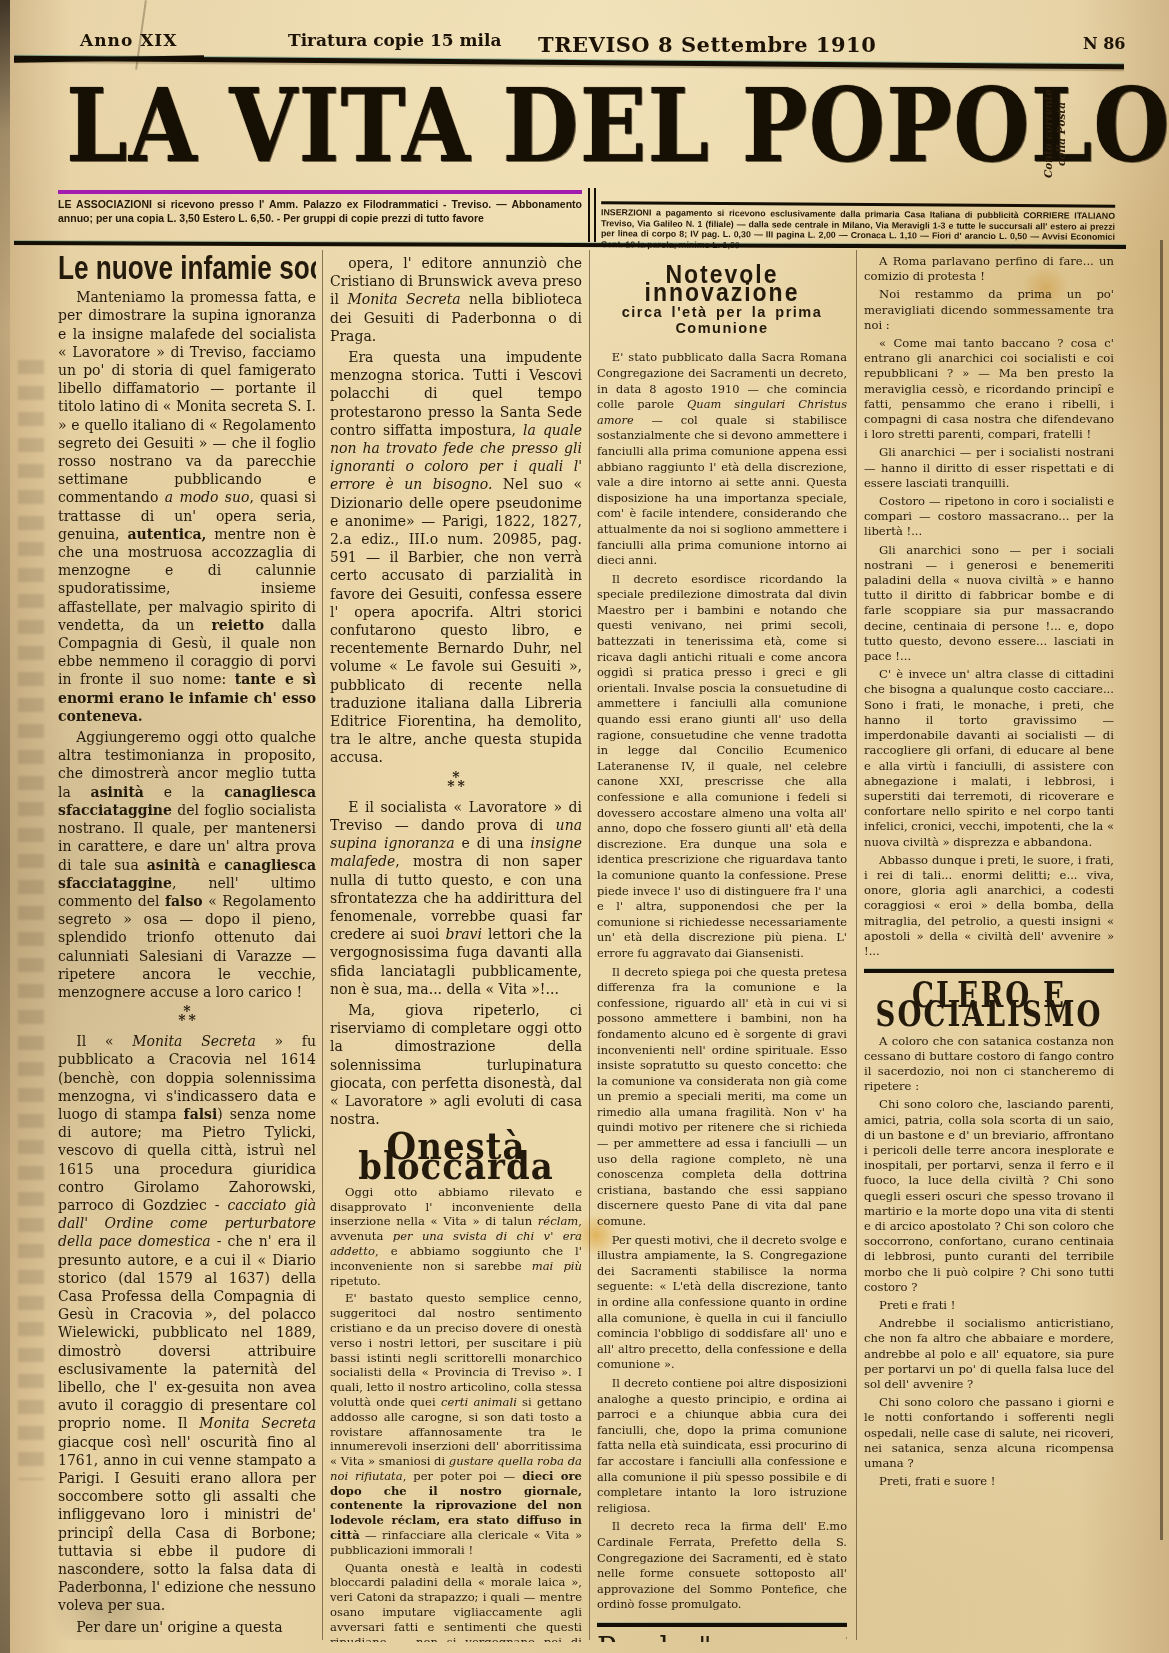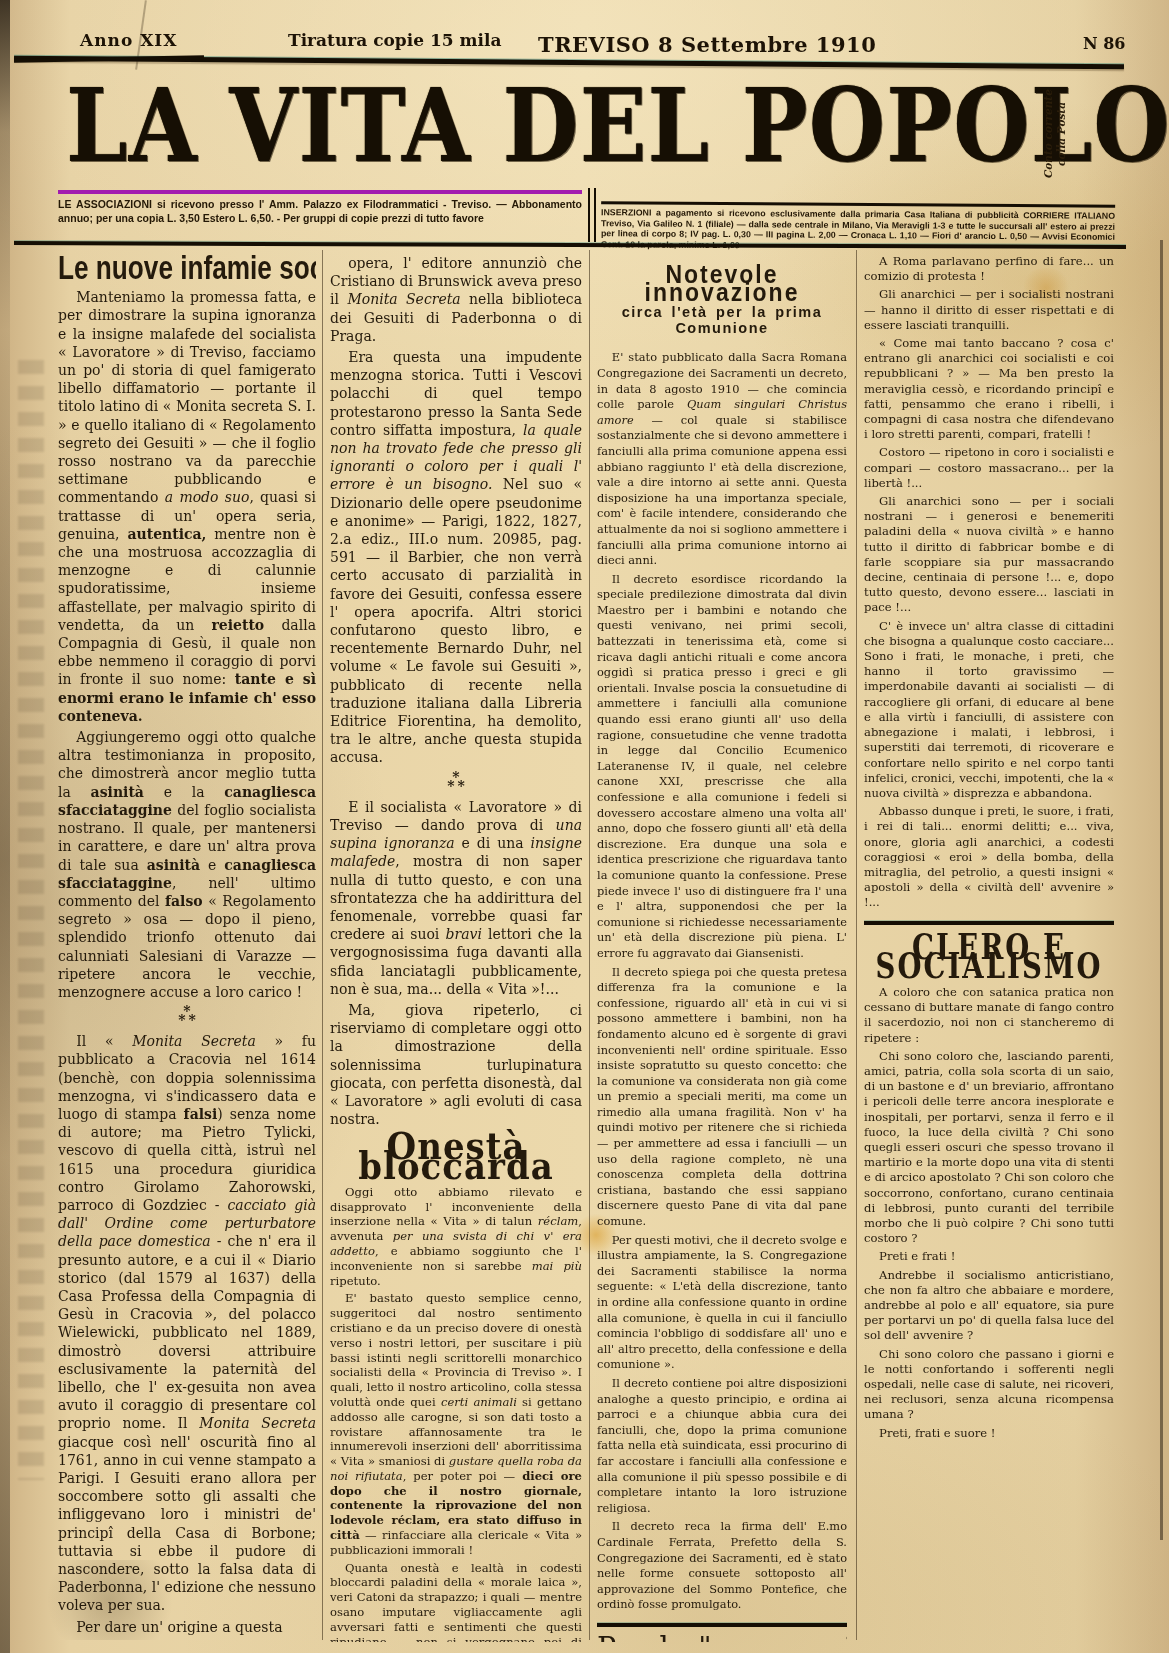--- a/index.html
+++ b/index.html
@@ -163,30 +163,31 @@
       <p>Il decreto reca la firma dell' E.mo Cardinale Ferrata, Prefetto della S. Congregazione dei Sacramenti, ed è stato nelle forme consuete sottoposto all' approvazione del Sommo Pontefice, che ordinò fosse promulgato.</p>
     </div>
   <div class="cut-rule"></div>
   <div class="h-civilta">Per la " nuova civiltà ,, !</div>
 
 </div>
 
 <div class="col col-4">
   <div>
       <p>A Roma parlavano perfino di fare... un comizio di protesta !</p>
+      <p>Noi restammo da prima un po' meravigliati dicendo sommessamente tra noi :</p>
+      <p>« Come mai tanto baccano ? cosa c' entrano gli anarchici coi socialisti e coi repubblicani ? » — Ma ben presto la meraviglia cessò, e ricordando principî e fatti, pensammo che erano i ribelli, i compagni di casa nostra che difendevano i loro stretti parenti, compari, fratelli !</p>
       <p>Gli anarchici — per i socialisti nostrani — hanno il diritto di esser rispettati e di essere lasciati tranquilli.</p>
-      <p>« Come mai tanto baccano ? cosa c' entrano gli anarchici coi socialisti e coi repubblicani ? » — Ma ben presto la meraviglia cessò, e ricordando principî e fatti, pensammo che erano i ribelli, i compagni di casa nostra che difendevano i loro stretti parenti, compari, fratelli !</p>
       <p>Costoro — ripetono in coro i socialisti e compari — costoro massacrano... per la libertà !...</p>
       <p>Gli anarchici sono — per i sociali nostrani — i generosi e benemeriti paladini della « nuova civiltà » e hanno tutto il diritto di fabbricar bombe e di farle scoppiare sia pur massacrando decine, centinaia di persone !... e, dopo tutto questo, devono essere... lasciati in pace !...</p>
       <p>C' è invece un' altra classe di cittadini che bisogna a qualunque costo cacciare... Sono i frati, le monache, i preti, che hanno il torto gravissimo — imperdonabile davanti ai socialisti — di raccogliere gli orfani, di educare al bene e alla virtù i fanciulli, di assistere con abnegazione i malati, i lebbrosi, i superstiti dai terremoti, di ricoverare e confortare nello spirito e nel corpo tanti infelici, cronici, vecchi, impotenti, che la « nuova civiltà » disprezza e abbandona.</p>
       <p>Abbasso dunque i preti, le suore, i frati, i rei di tali... enormi delitti; e... viva, onore, gloria agli anarchici, a codesti coraggiosi « eroi » della bomba, della mitraglia, del petrolio, a questi insigni « apostoli » della « civiltà dell' avvenire » !...</p>
     </div>
   <div class="cut-rule"></div>
   <div class="h-clero">CLERO E SOCIALISMO</div>
   <div>
-      <p>A coloro che con satanica pratica non cessano di buttare manate di fango contro il sacerdozio, noi non ci stancheremo di ripetere :</p>
+      <p>A coloro che con satanica costanza non cessano di buttare costoro di fango contro il sacerdozio, noi non ci stancheremo di ripetere :</p>
       <p>Chi sono coloro che, lasciando parenti, amici, patria, colla sola scorta di un saio, di un bastone e d' un breviario, affrontano i pericoli delle terre ancora inesplorate e inospitali, per portarvi, senza il ferro e il fuoco, la luce della civiltà ? Chi sono quegli esseri oscuri che spesso trovano il martirio e la morte dopo una vita di stenti e di arcico apostolato ? Chi son coloro che soccorrono, confortano, curano centinaia di lebbrosi, punto curanti del terribile morbo che li può colpire ? Chi sono tutti costoro ?</p>
       <p>Preti e frati !</p>
       <p>Andrebbe il socialismo anticristiano, che non fa altro che abbaiare e mordere, andrebbe al polo e all' equatore, sia pure per portarvi un po' di quella falsa luce del sol dell' avvenire ?</p>
-      <p>Chi sono coloro che passano i giorni e le notti confortando i sofferenti negli ospedali, nelle case di salute, nei ricoveri, nei reclusori, senza alcuna ricompensa umana ?</p>
+      <p>Chi sono coloro che passano i giorni e le notti confortando i sofferenti negli ospedali, nelle case di salute, nei ricoveri, nei satanica, senza alcuna ricompensa umana ?</p>
       <p>Preti, frati e suore !</p>
     </div>
 </div>
 
 </body></html>

